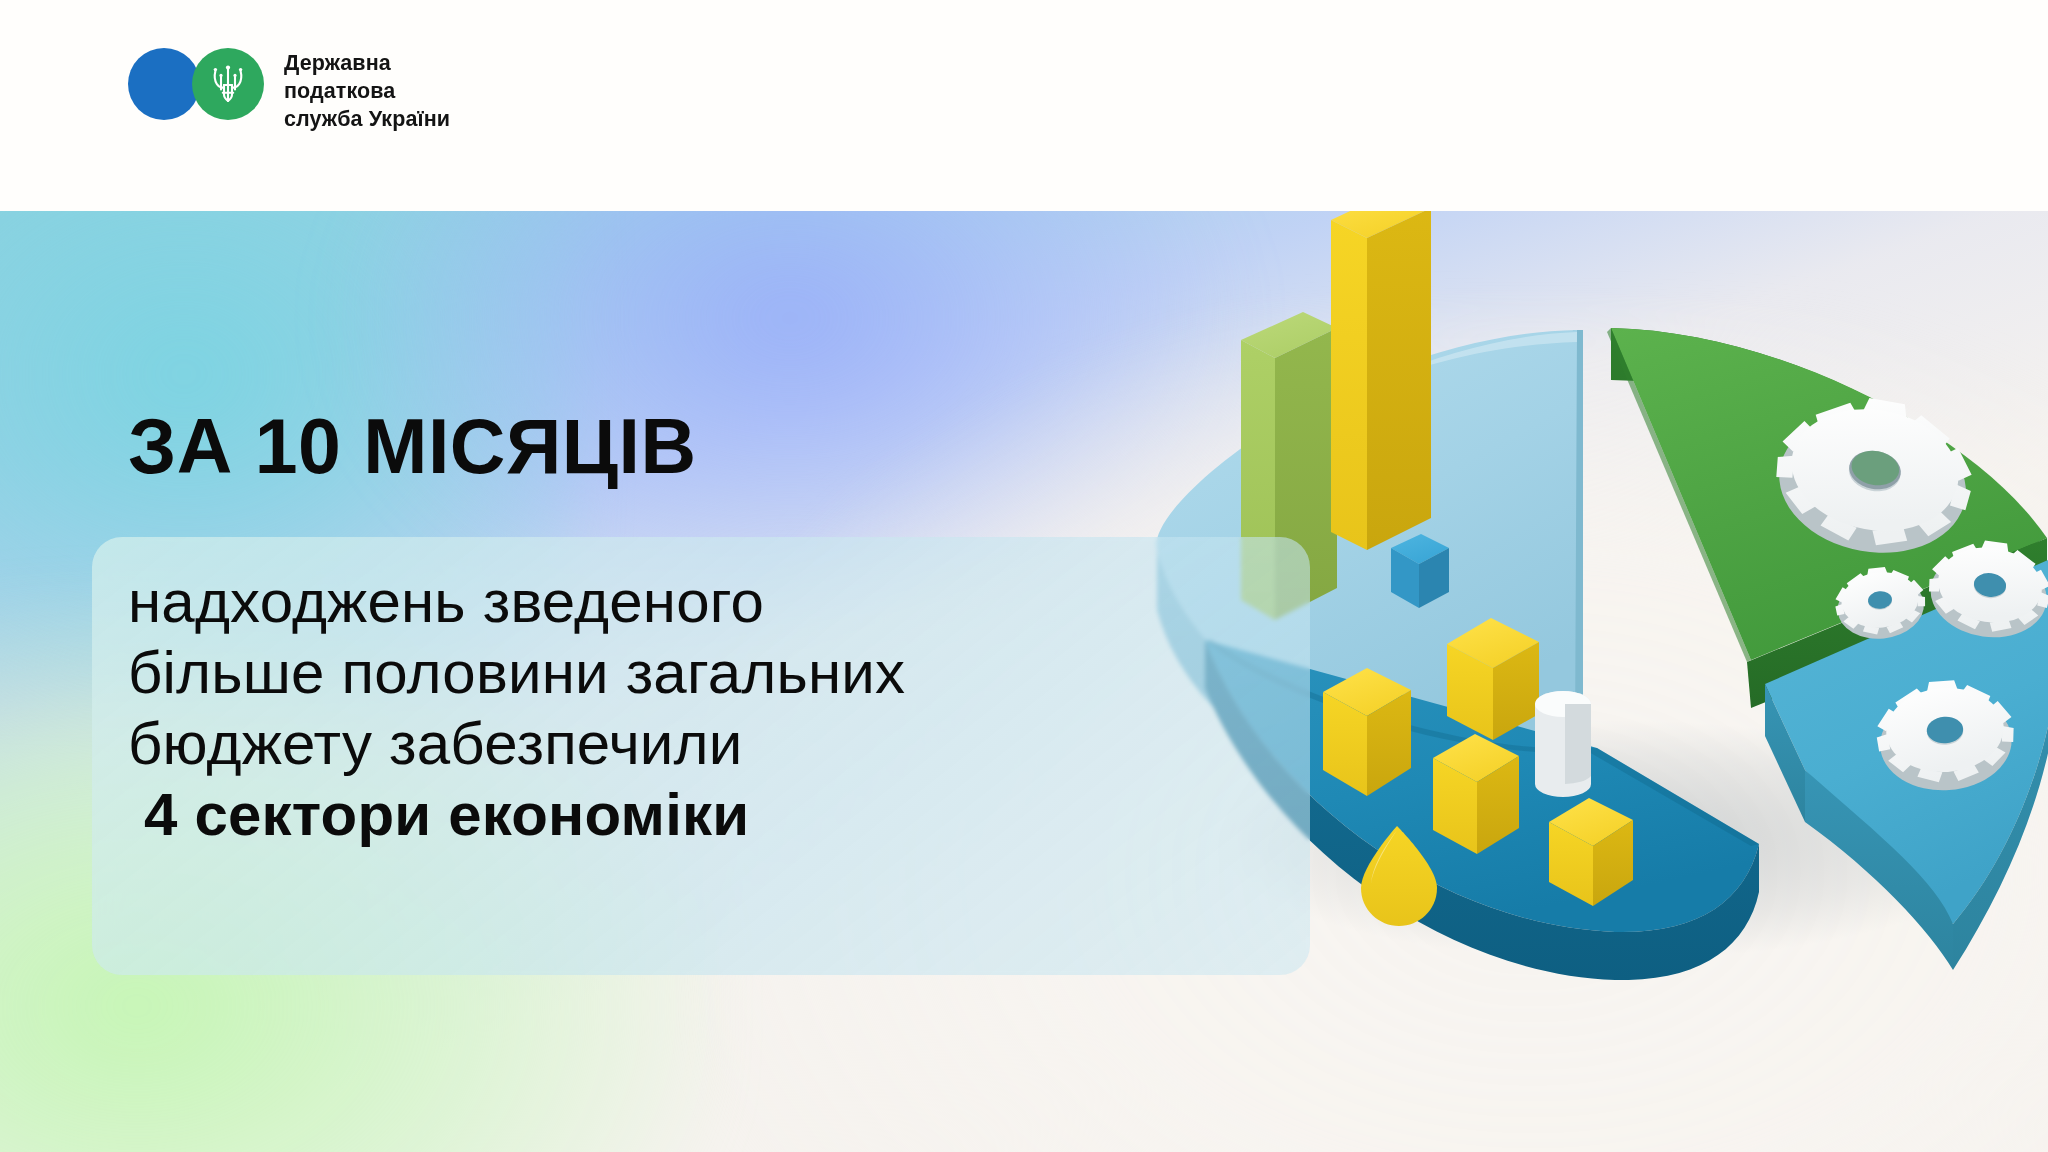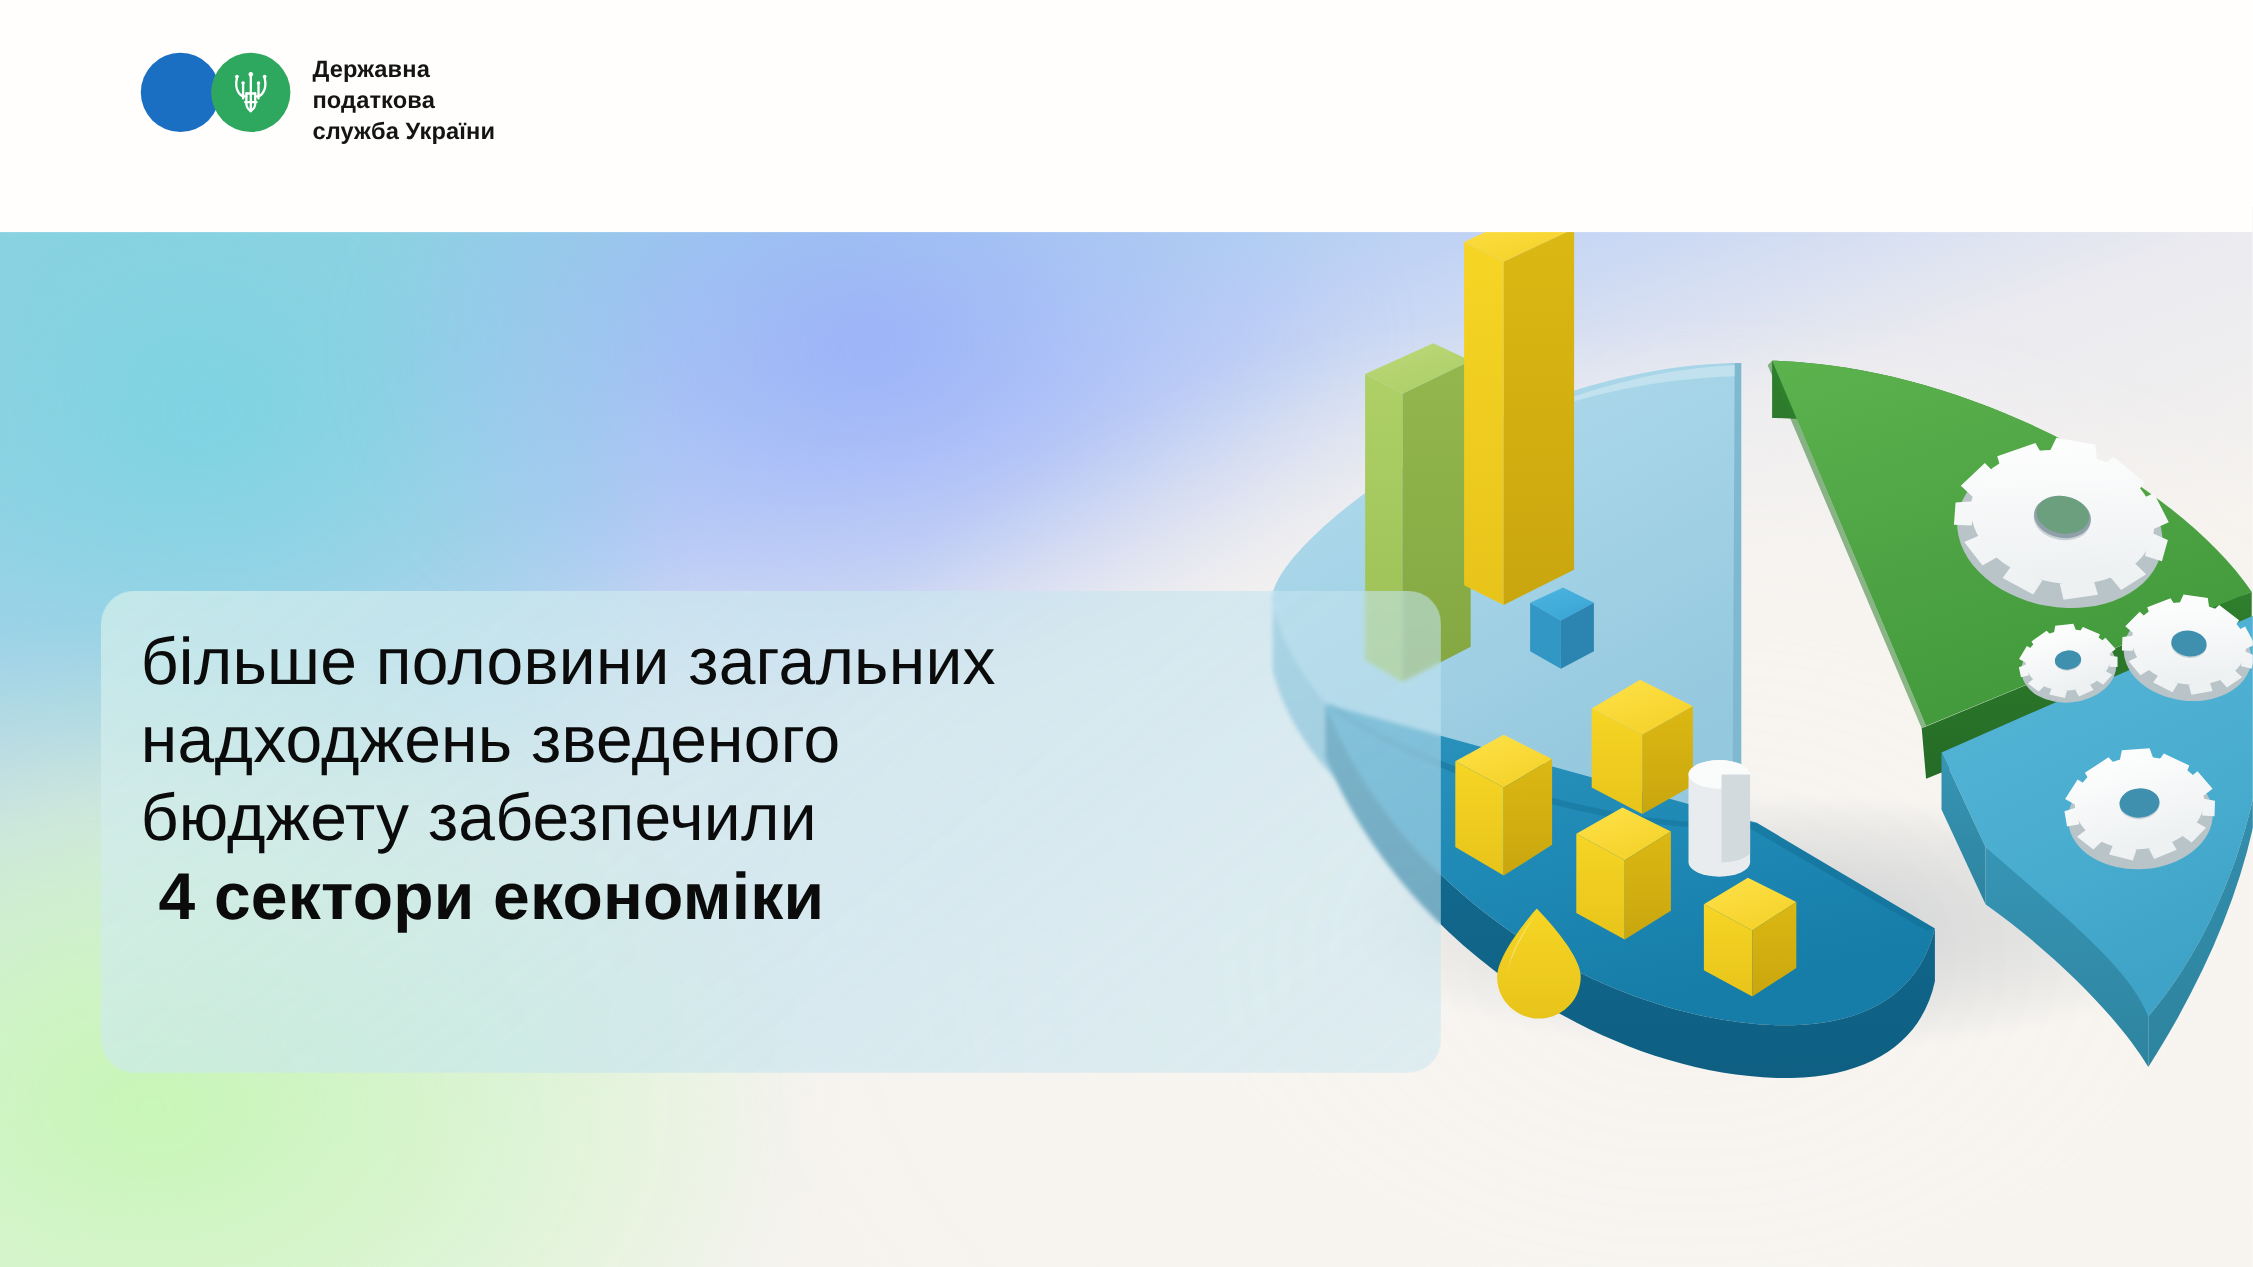--- a/index.html
+++ b/index.html
@@ -438,26 +438,27 @@
       </g>
       <g>
         <path d="M 390 664 A 28 13 0 0 1 446 664 L 446 744
                  A 28 13 0 0 1 390 744 Z" fill="#e8ecee"></path>
         <ellipse cx="418" cy="664" rx="28" ry="13" fill="#fafcfc"></ellipse>
         <path d="M 420 744 A 28 13 0 0 0 446 736 L 446 664 L 420 664 Z" fill="#d3dadd"></path>
       </g>
     </svg>
   </div>
 
+  <div id="headline">ЗА 10 МІСЯЦІВ</div>
 
   <div id="body-card"></div>
 
   <div id="body-text">
+    <span class="ln">надходжень зведеного</span>
     <span class="ln">більше половини загальних</span>
-    <span class="ln">надходжень зведеного</span>
     <span class="ln">бюджету забезпечили</span>
     <span class="ln strong">4 сектори економіки</span>
   </div>
 
   <div id="header-bar">
     <div id="brand-lockup">
       <div class="brand-circle" id="brand-circle-blue"></div>
       <div class="brand-circle" id="brand-circle-green">
         <svg id="trident-icon" viewBox="0 0 34 42">
           <g fill="none" stroke="#ffffff" stroke-width="2.1" stroke-linecap="round" stroke-linejoin="round">

